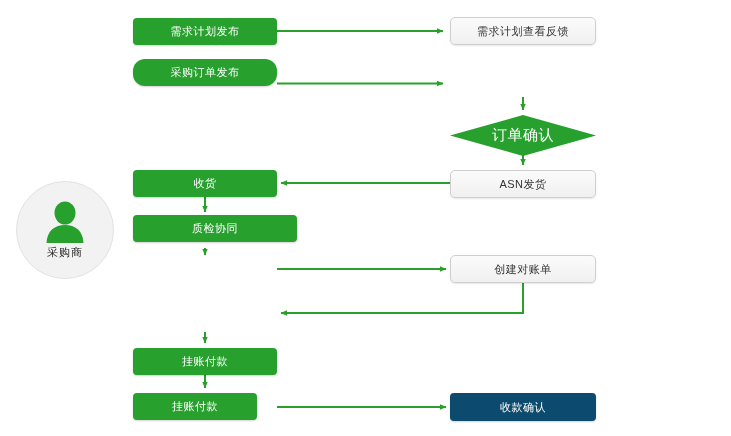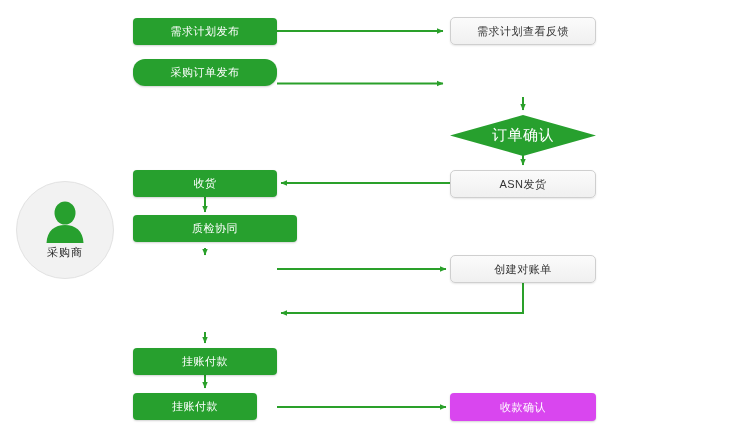--- a/index.html
+++ b/index.html
@@ -36,21 +36,21 @@
     white-space: nowrap;
     z-index: 3;
   }
   .node.green {
     background: #27a02e;
     color: #ffffff;
     border-radius: 4px;
     box-shadow: 0 1px 2px rgba(0,0,0,0.18);
   }
   .node.orange {
-    background: #d946ef;
+    background: #0c4a6e;
     color: #ffffff;
     border-radius: 4px;
     box-shadow: 0 1px 2px rgba(0,0,0,0.18);
   }
   .node.grey {
     background: linear-gradient(#fbfbfb, #f0f0f0);
     color: #333333;
     border: 1px solid #cfcfcf;
     border-radius: 5px;
     box-shadow: 0 1px 2px rgba(0,0,0,0.10);

